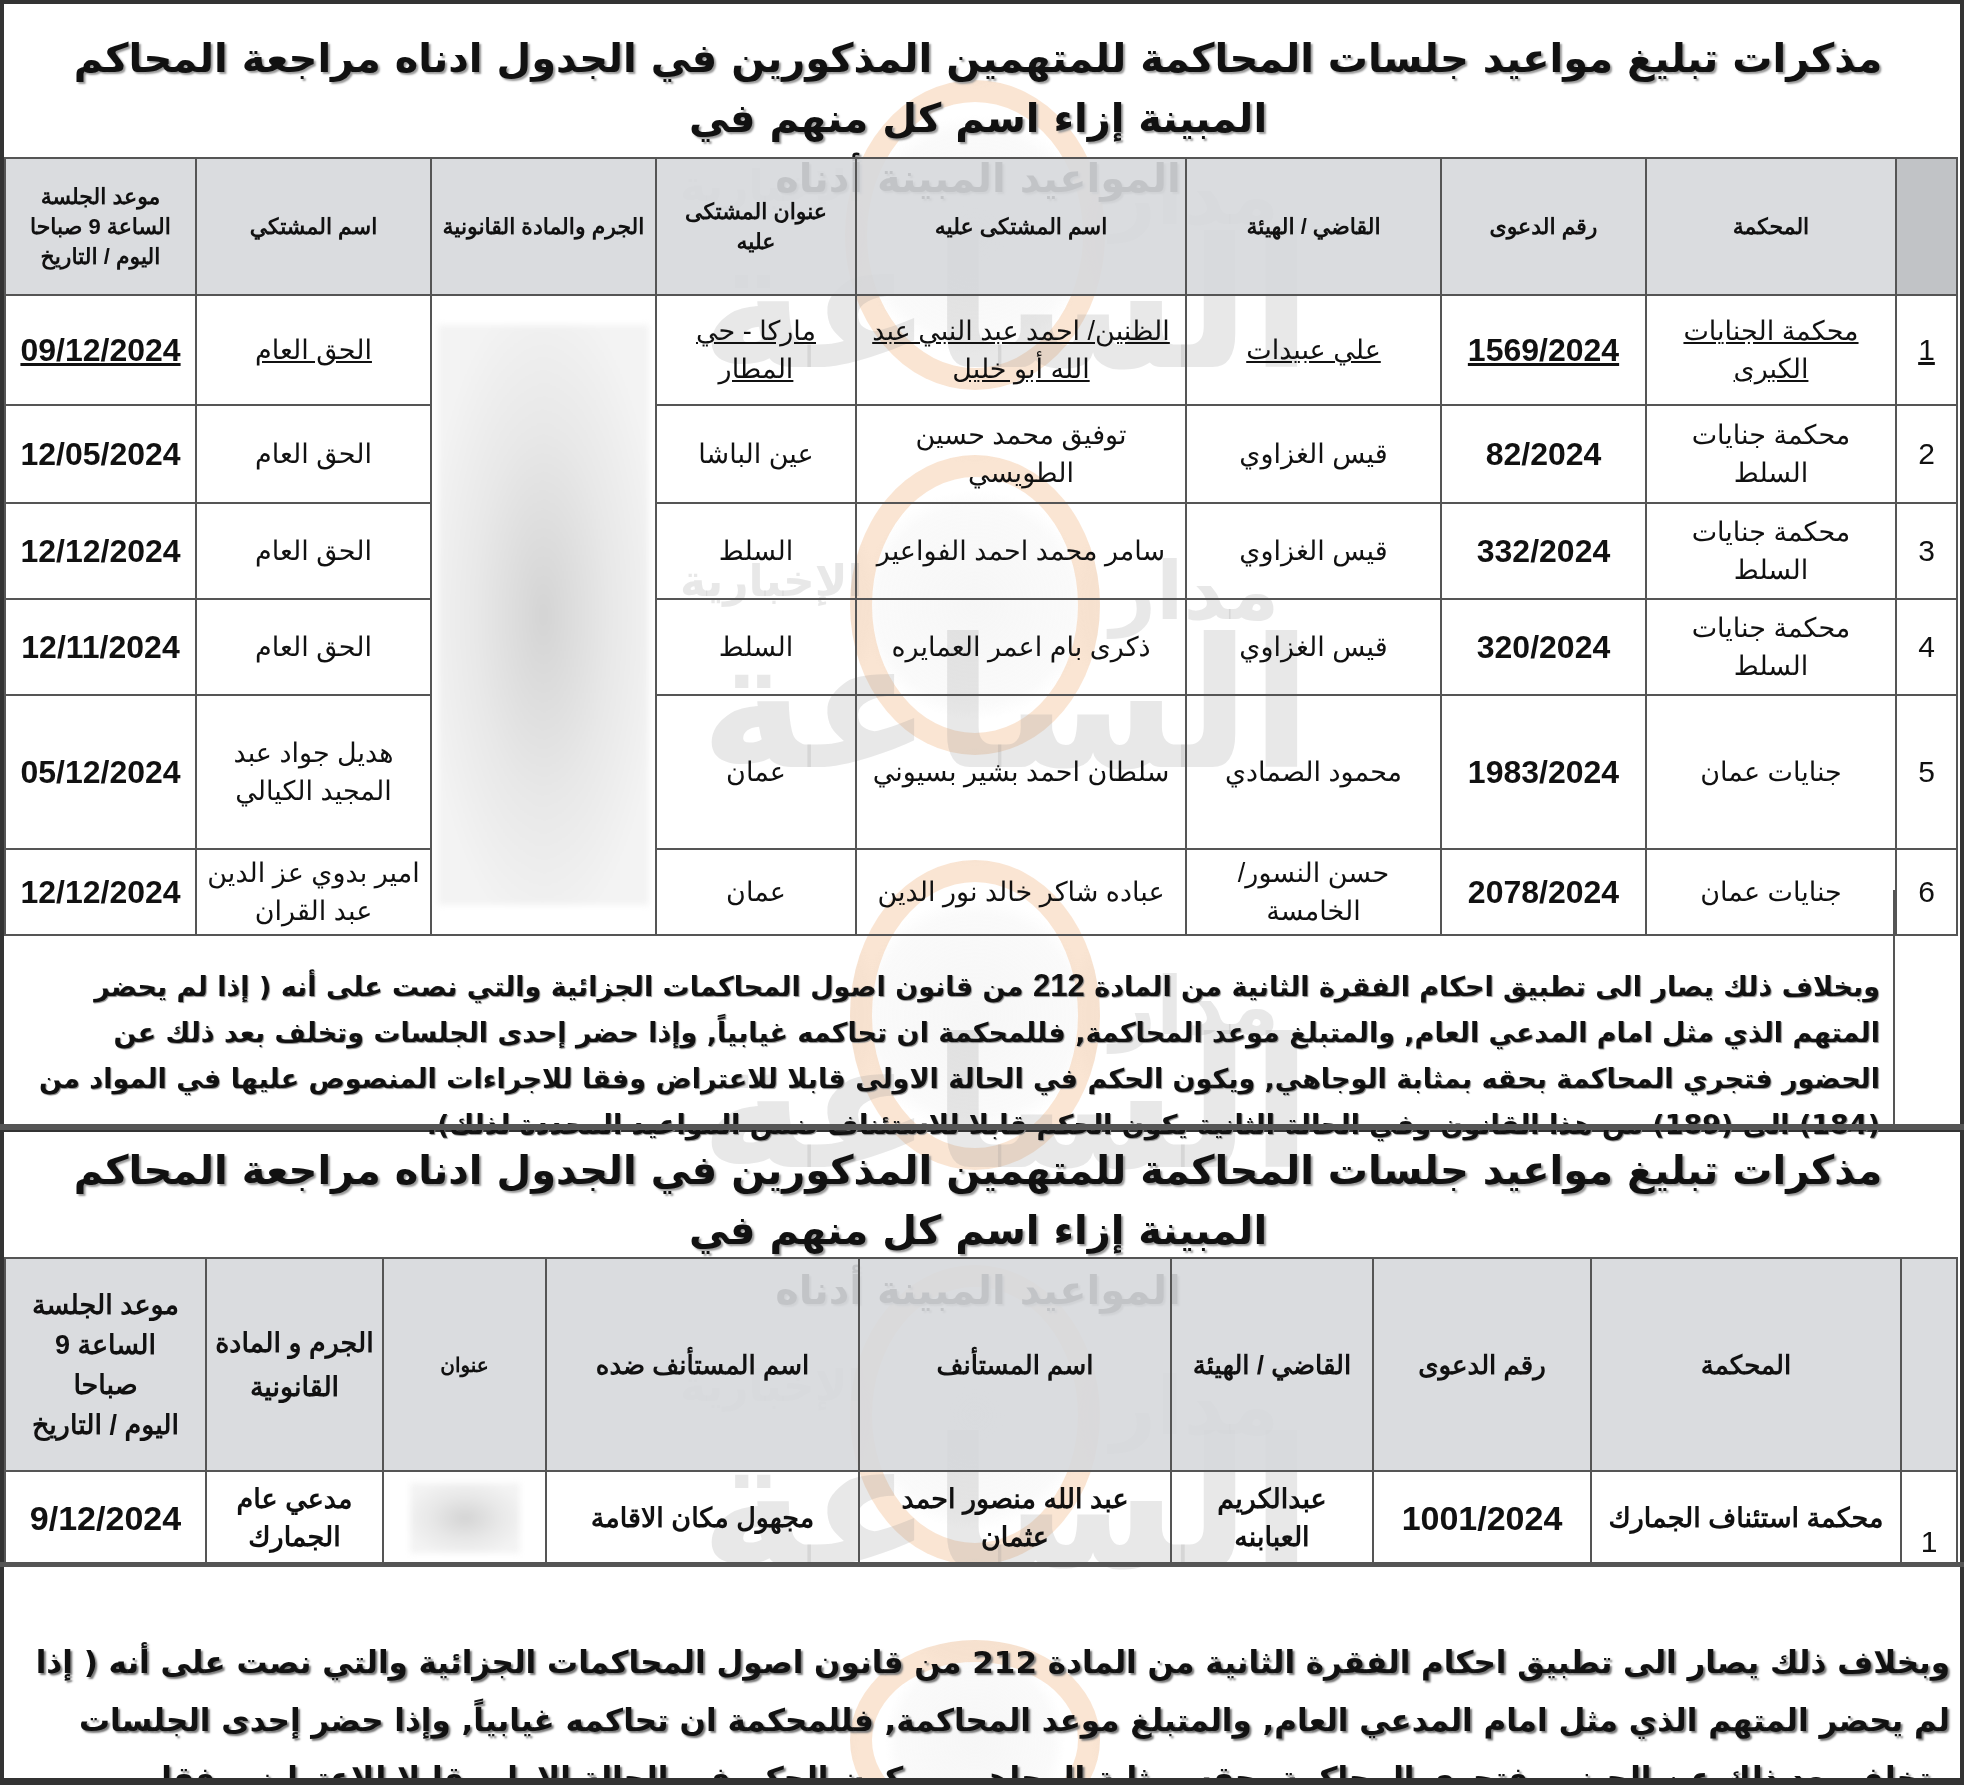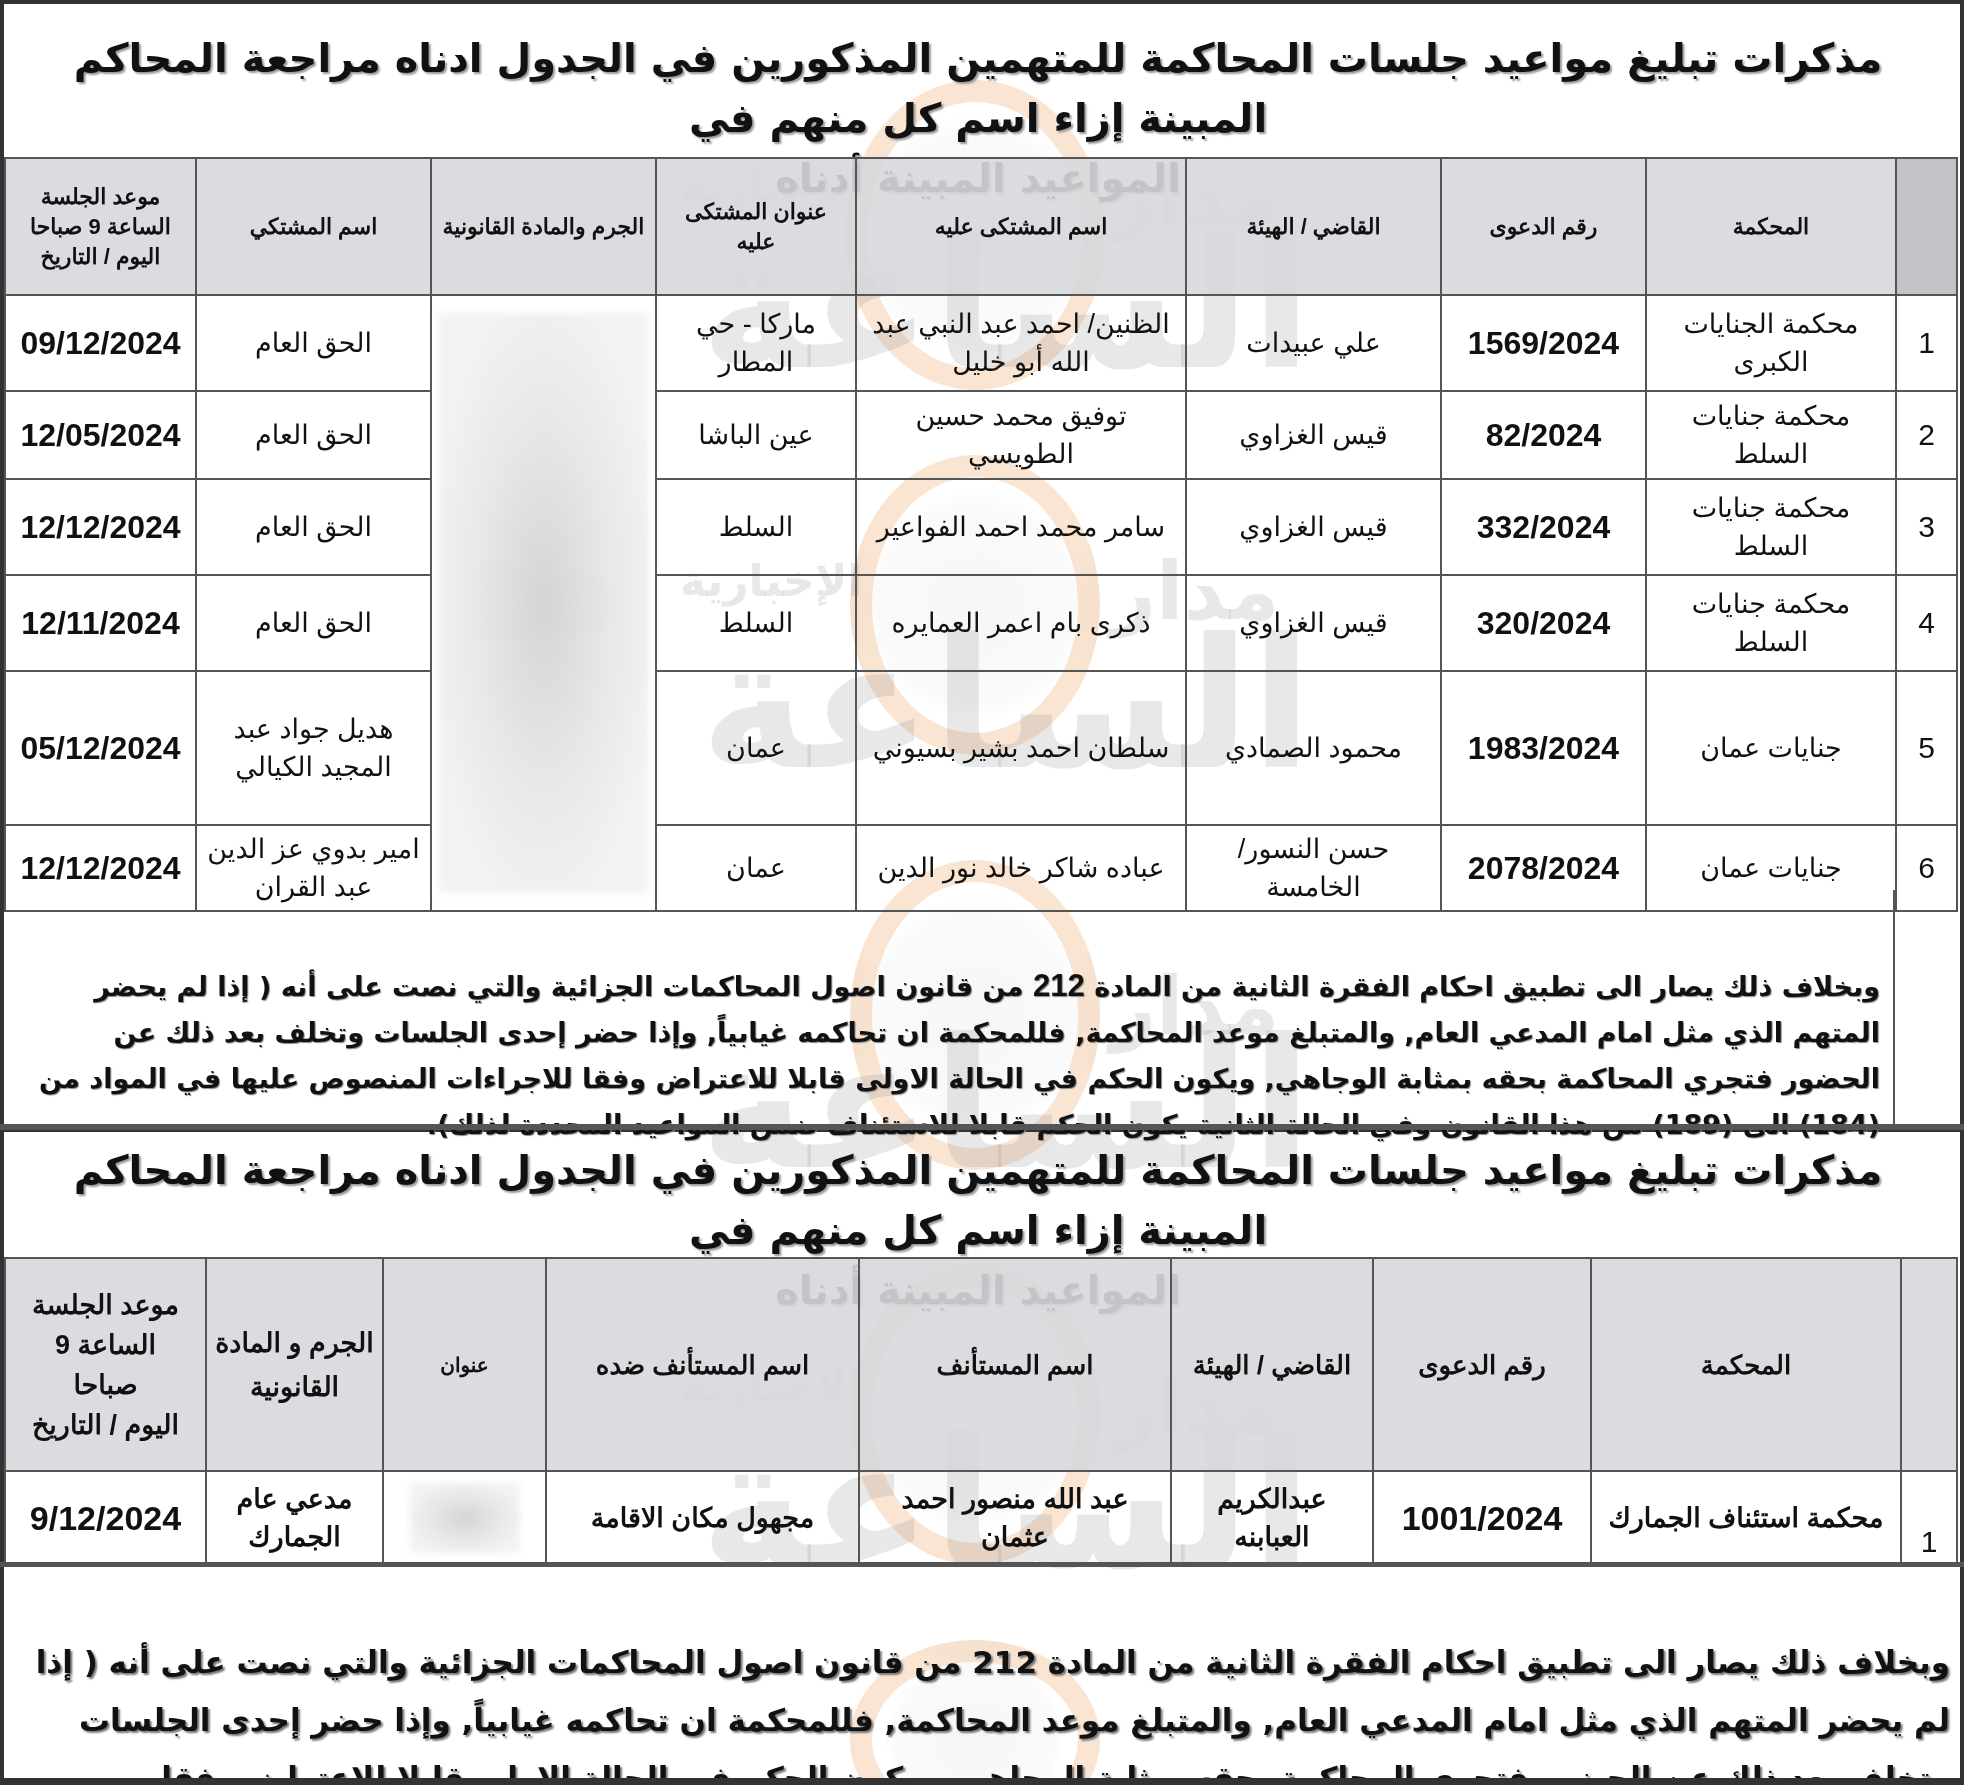--- a/index.html
+++ b/index.html
@@ -114,34 +114,34 @@
       <td>اسم المشتكي</td>
       <td>الجرم والمادة القانونية</td>
       <td>عنوان المشتكى عليه</td>
       <td>اسم المشتكى عليه</td>
       <td>القاضي / الهيئة</td>
       <td>رقم الدعوى</td>
       <td>المحكمة</td>
       <td class="idx-head"></td>
     </tr>
 
-    <tr style="height:96px;">
+    <tr style="height:110px;text-decoration:underline;">
       <td class="num">09/12/2024</td>
       <td>الحق العام</td>
       <td class="blur" rowspan="6">
             <div class="blurbox" style="min-height:580px;"></div>
           </td>
       <td>ماركا - حي المطار</td>
       <td>الظنين/ احمد عبد النبي عبد الله أبو خليل</td>
       <td>علي عبيدات</td>
       <td class="num">1569/2024</td>
       <td>محكمة الجنايات الكبرى</td>
       <td class="idx">1</td>
     </tr>
-    <tr style="height:88px;">
+    <tr style="height:98px;">
       <td class="num">12/05/2024</td>
       <td>الحق العام</td>
       <td>عين الباشا</td>
       <td>توفيق محمد حسين الطويسي</td>
       <td>قيس الغزاوي</td>
       <td class="num">82/2024</td>
       <td>محكمة جنايات السلط</td>
       <td class="idx">2</td>
     </tr>
     <tr style="height:96px;">

